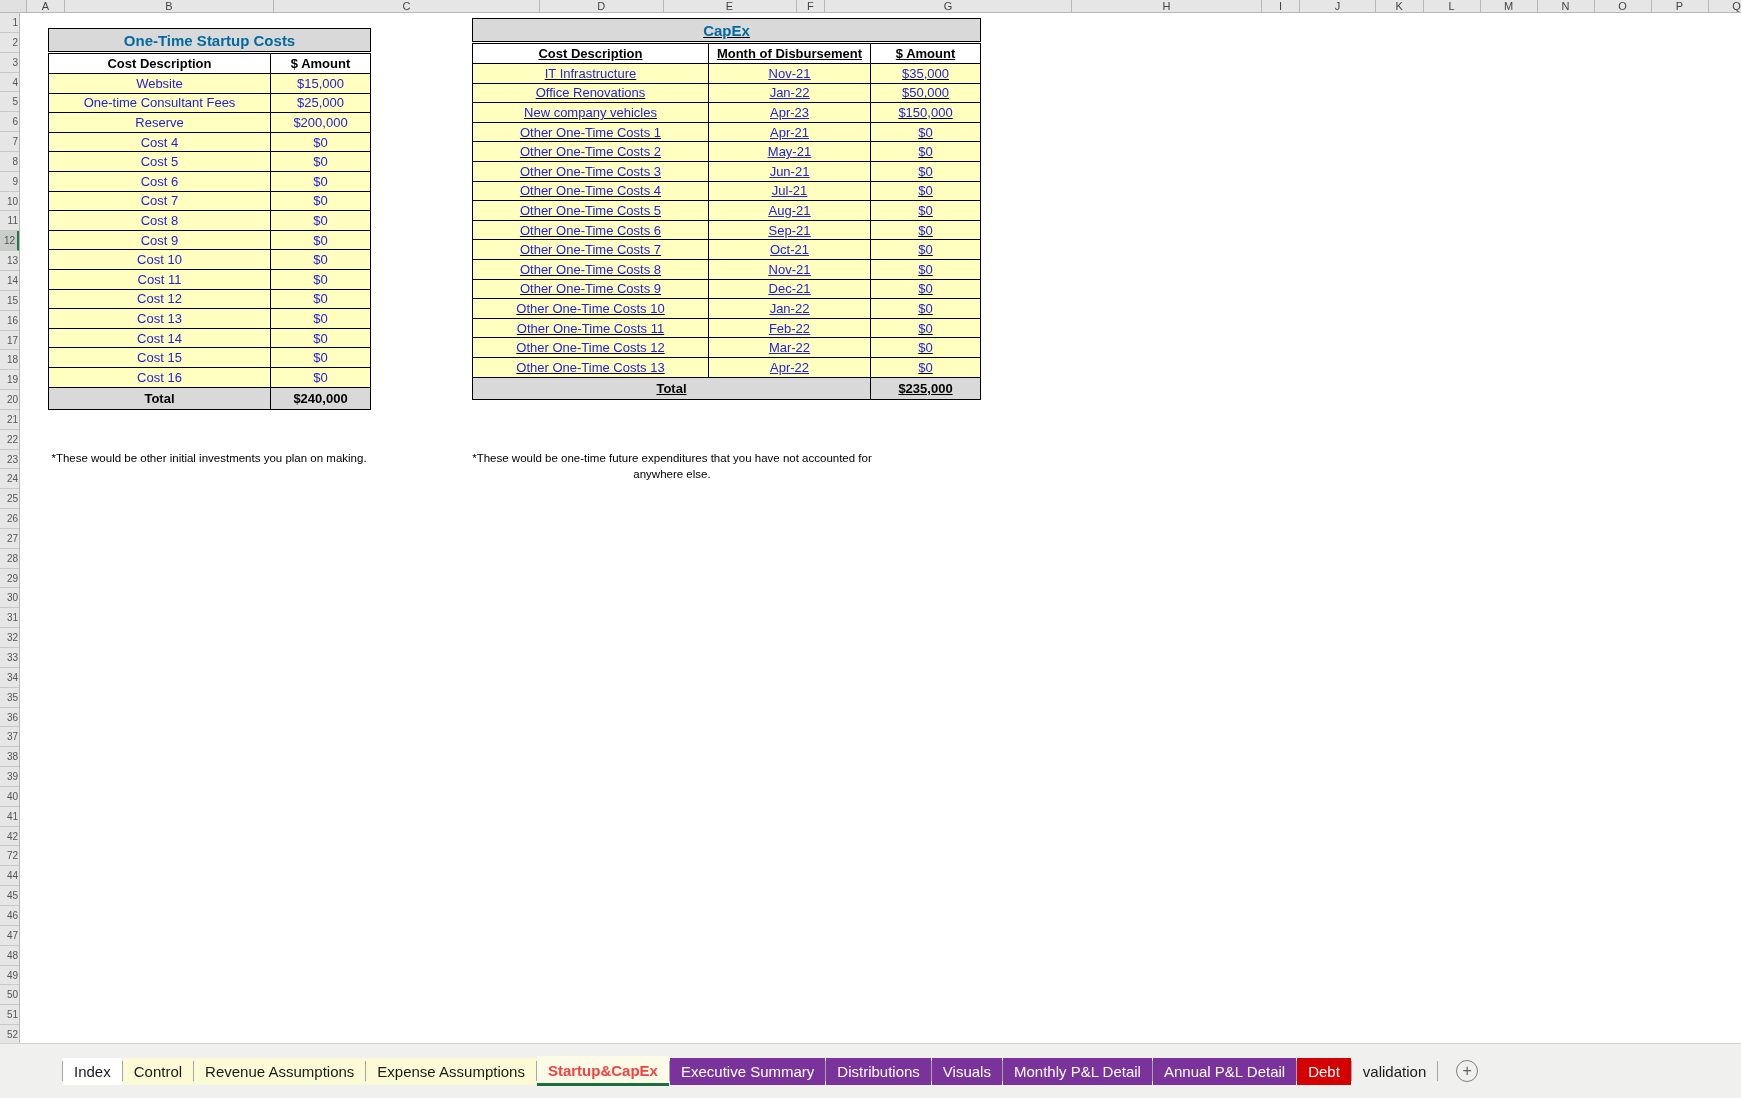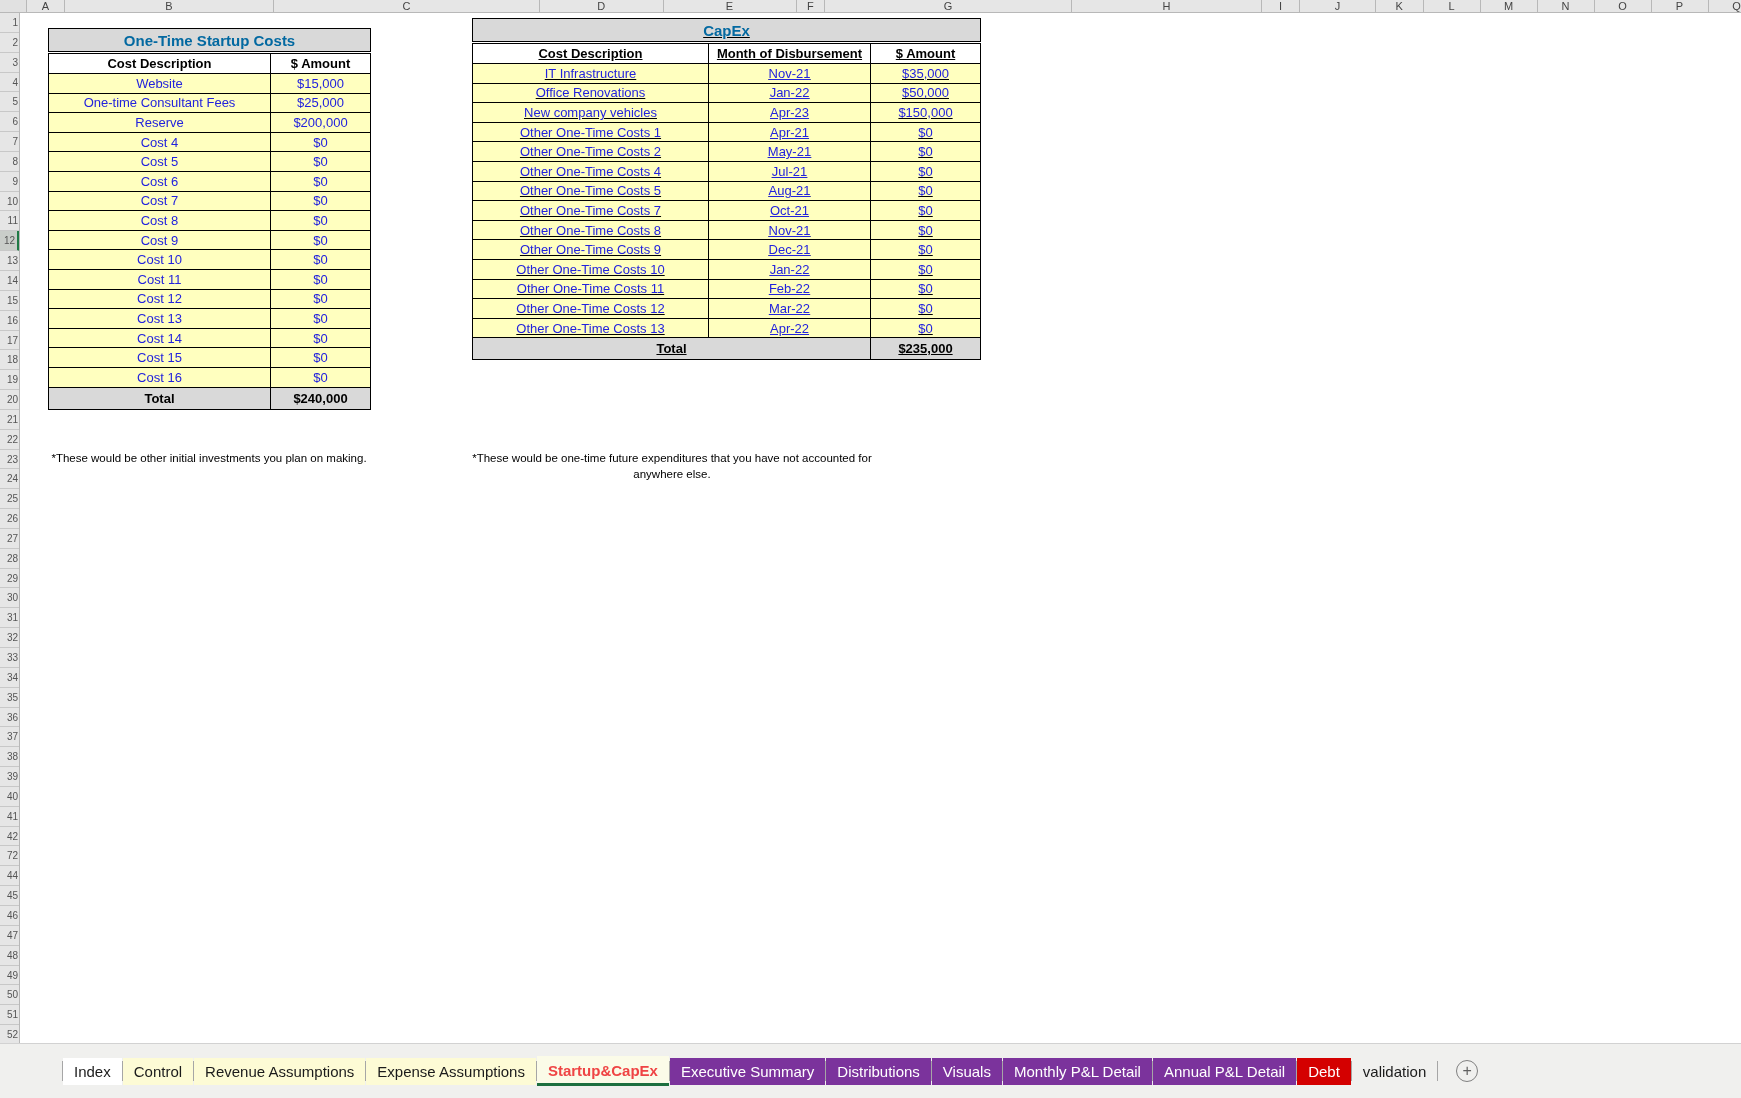--- a/index.html
+++ b/index.html
@@ -322,27 +322,37 @@
             <td class="data-cell">Other One-Time Costs 1</td>
             <td class="data-cell link">Apr-21</td>
             <td class="data-cell">$0</td>
           </tr>
           <tr>
             <td class="data-cell">Other One-Time Costs 2</td>
             <td class="data-cell link">May-21</td>
             <td class="data-cell">$0</td>
           </tr>
           <tr>
+            <td class="data-cell">Other One-Time Costs 3</td>
+            <td class="data-cell link">Jun-21</td>
+            <td class="data-cell">$0</td>
+          </tr>
+          <tr>
             <td class="data-cell">Other One-Time Costs 4</td>
             <td class="data-cell link">Jul-21</td>
             <td class="data-cell">$0</td>
           </tr>
           <tr>
             <td class="data-cell">Other One-Time Costs 5</td>
             <td class="data-cell link">Aug-21</td>
+            <td class="data-cell">$0</td>
+          </tr>
+          <tr>
+            <td class="data-cell">Other One-Time Costs 6</td>
+            <td class="data-cell link">Sep-21</td>
             <td class="data-cell">$0</td>
           </tr>
           <tr>
             <td class="data-cell">Other One-Time Costs 7</td>
             <td class="data-cell link">Oct-21</td>
             <td class="data-cell">$0</td>
           </tr>
           <tr>
             <td class="data-cell">Other One-Time Costs 8</td>
             <td class="data-cell link">Nov-21</td>

